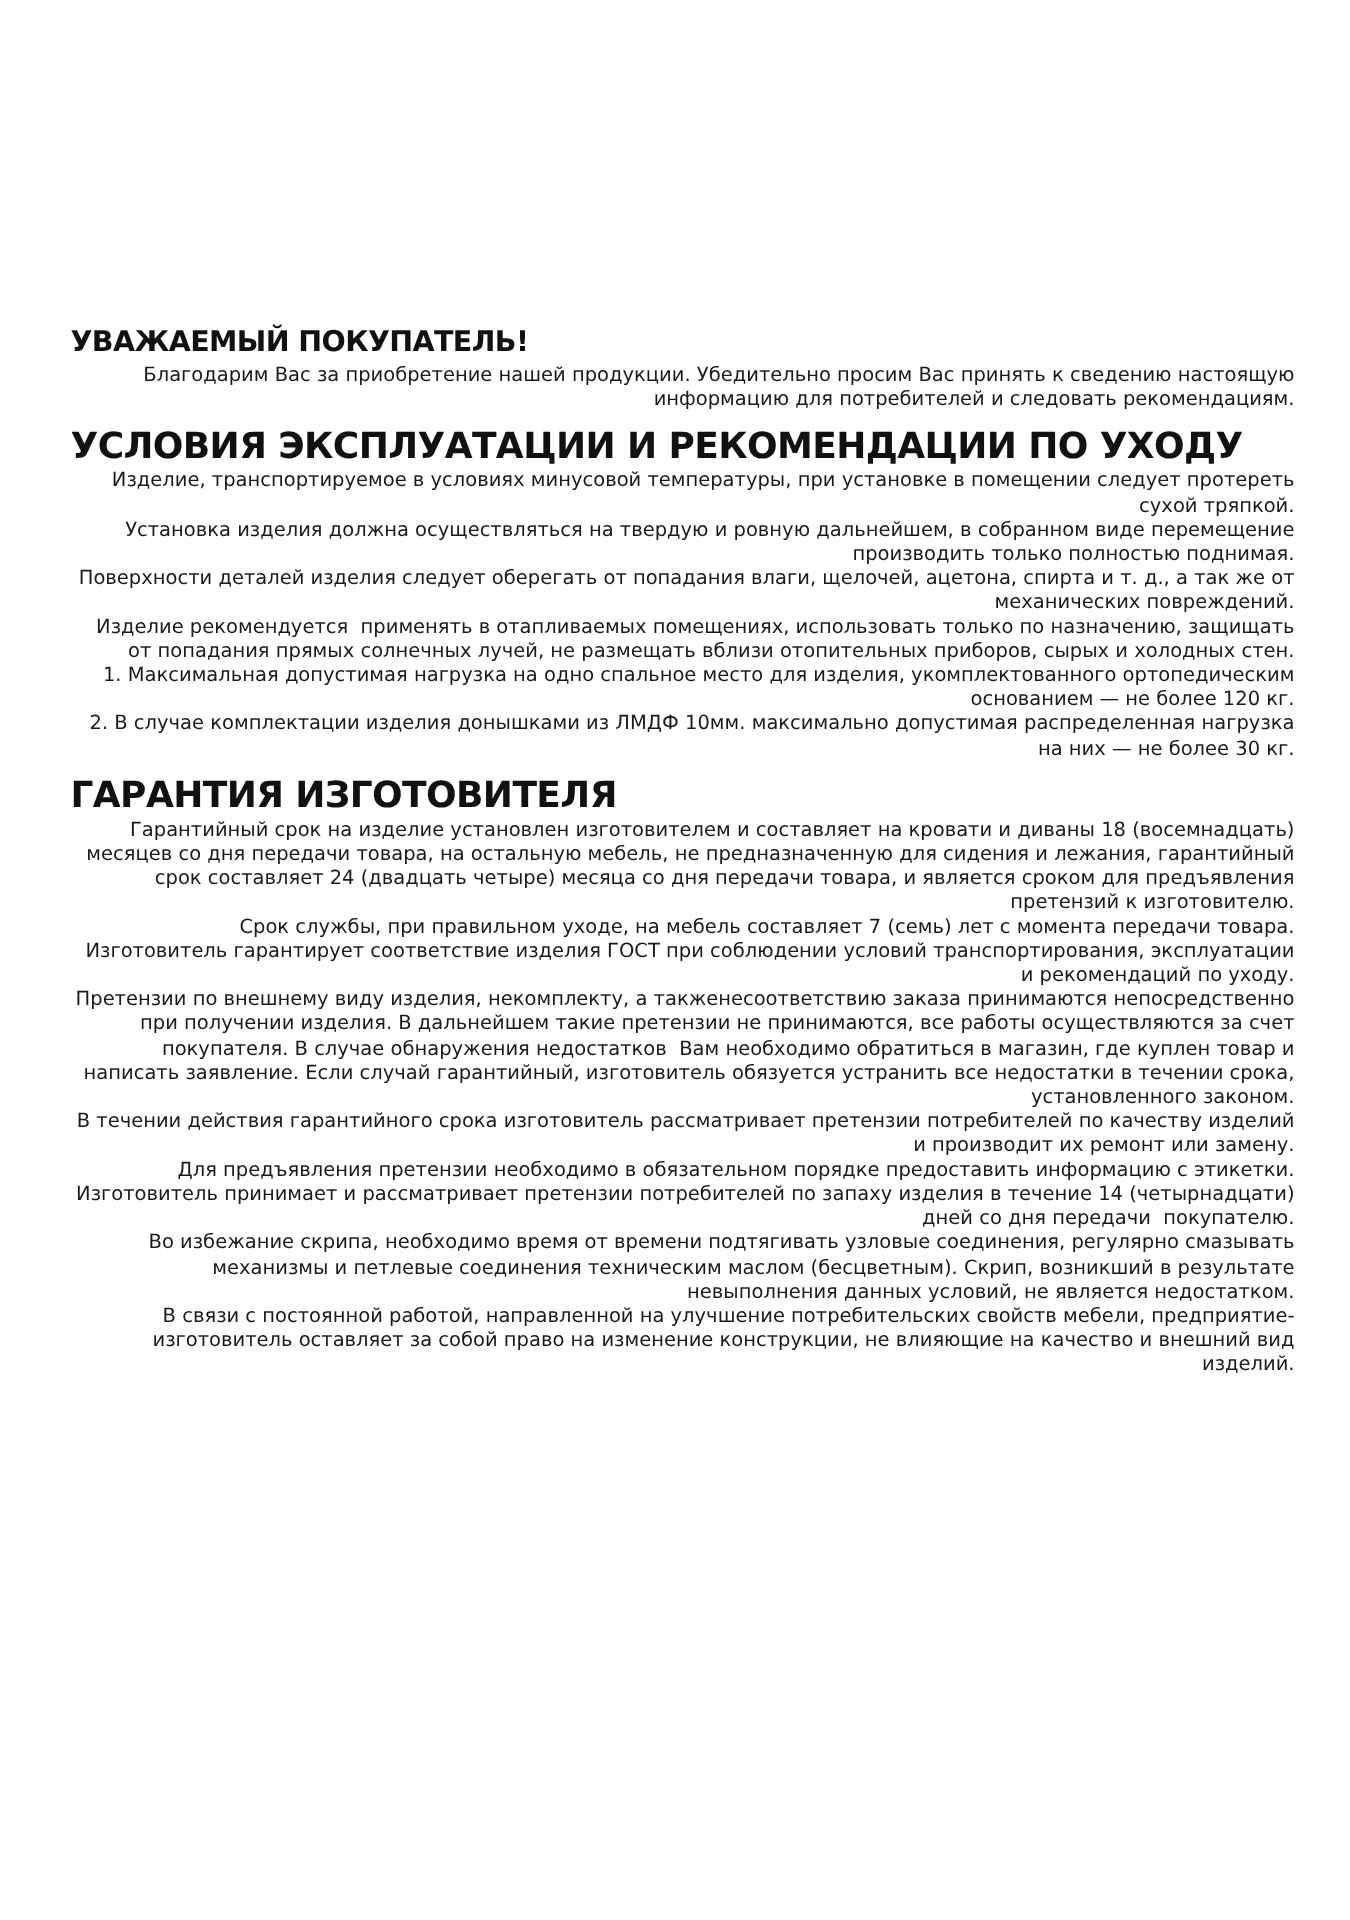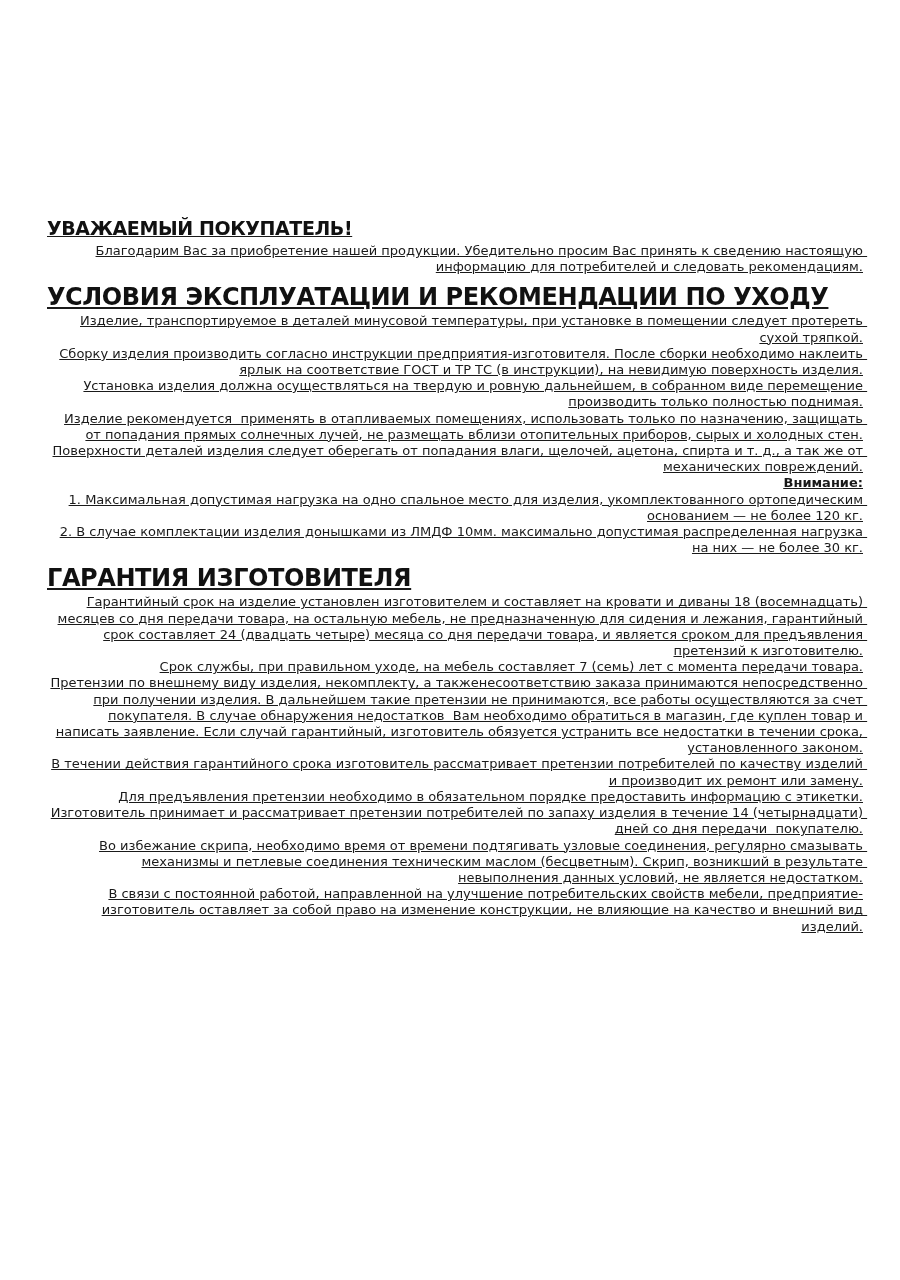--- a/index.html
+++ b/index.html
@@ -13,21 +13,20 @@
     overflow: hidden;
     font-family: "DejaVu Sans", "Liberation Sans", sans-serif;
     color: #1a1a1a;
   }
   .page {
     box-sizing: border-box;
     width: 820px;
     height: 1280px;
     padding: 217px 12px 0 47px;
     background: #ffffff;
-    text-decoration: underline;
   }
   .content {
     width: 816px;
   }
   section { margin: 0; }
   h1, h2 {
     margin: 0;
     padding: 0;
     color: #111111;
     font-weight: bold;
@@ -66,34 +65,33 @@
 <div class="page">
   <div class="content">
 
     <section>
       <h1>УВАЖАЕМЫЙ ПОКУПАТЕЛЬ!</h1>
       <p>Благодарим Вас за приобретение нашей продукции. Убедительно просим Вас принять к сведению настоящую информацию для потребителей и следовать рекомендациям.</p>
     </section>
 
     <section>
       <h2>УСЛОВИЯ ЭКСПЛУАТАЦИИ И РЕКОМЕНДАЦИИ ПО УХОДУ</h2>
-      <p>Изделие, транспортируемое в деталей минусовой температуры, при установке в помещении следует протереть сухой тряпкой.</p>
-      <p>Сборку изделия производить согласно инструкции предприятия-изготовителя. После сборки необходимо наклеить ярлык на соответствие ГОСТ и ТР ТС (в инструкции), на невидимую поверхность изделия.</p>
+      <p>Изделие, транспортируемое в условиях минусовой температуры, при установке в помещении следует протереть сухой тряпкой.</p>
       <p>Установка изделия должна осуществляться на твердую и ровную дальнейшем, в собранном виде перемещение производить только полностью поднимая.</p>
+      <p>Поверхности деталей изделия следует оберегать от попадания влаги, щелочей, ацетона, спирта и т. д., а так же от механических повреждений.</p>
       <p>Изделие рекомендуется  применять в отапливаемых помещениях, использовать только по назначению, защищать от попадания прямых солнечных лучей, не размещать вблизи отопительных приборов, сырых и холодных стен.</p>
-      <p>Поверхности деталей изделия следует оберегать от попадания влаги, щелочей, ацетона, спирта и т. д., а так же от механических повреждений.</p>
-      <p class="attn">Внимание:</p>
       <p>1. Максимальная допустимая нагрузка на одно спальное место для изделия, укомплектованного ортопедическим основанием — не более 120 кг.</p>
       <p>2. В случае комплектации изделия донышками из ЛМДФ 10мм. максимально допустимая распределенная нагрузка на них — не более 30 кг.</p>
     </section>
 
     <section>
       <h2>ГАРАНТИЯ ИЗГОТОВИТЕЛЯ</h2>
       <p>Гарантийный срок на изделие установлен изготовителем и составляет на кровати и диваны 18 (восемнадцать) месяцев со дня передачи товара, на остальную мебель, не предназначенную для сидения и лежания, гарантийный срок составляет 24 (двадцать четыре) месяца со дня передачи товара, и является сроком для предъявления претензий к изготовителю.</p>
       <p>Срок службы, при правильном уходе, на мебель составляет 7 (семь) лет с момента передачи товара.</p>
+      <p>Изготовитель гарантирует соответствие изделия ГОСТ при соблюдении условий транспортирования, эксплуатации и рекомендаций по уходу.</p>
       <p>Претензии по внешнему виду изделия, некомплекту, а такженесоответствию заказа принимаются непосредственно при получении изделия. В дальнейшем такие претензии не принимаются, все работы осуществляются за счет покупателя. В случае обнаружения недостатков  Вам необходимо обратиться в магазин, где куплен товар и написать заявление. Если случай гарантийный, изготовитель обязуется устранить все недостатки в течении срока, установленного законом.</p>
       <p>В течении действия гарантийного срока изготовитель рассматривает претензии потребителей по качеству изделий и производит их ремонт или замену.</p>
       <p>Для предъявления претензии необходимо в обязательном порядке предоставить информацию с этикетки.</p>
       <p>Изготовитель принимает и рассматривает претензии потребителей по запаху изделия в течение 14 (четырнадцати) дней со дня передачи  покупателю.</p>
     </section>
 
     <section class="mech">
       <p>Во избежание скрипа, необходимо время от времени подтягивать узловые соединения, регулярно смазывать механизмы и петлевые соединения техническим маслом (бесцветным). Скрип, возникший в результате невыполнения данных условий, не является недостатком.</p>
       <p>В связи с постоянной работой, направленной на улучшение потребительских свойств мебели, предприятие-изготовитель оставляет за собой право на изменение конструкции, не влияющие на качество и внешний вид изделий.</p>
     </section>

